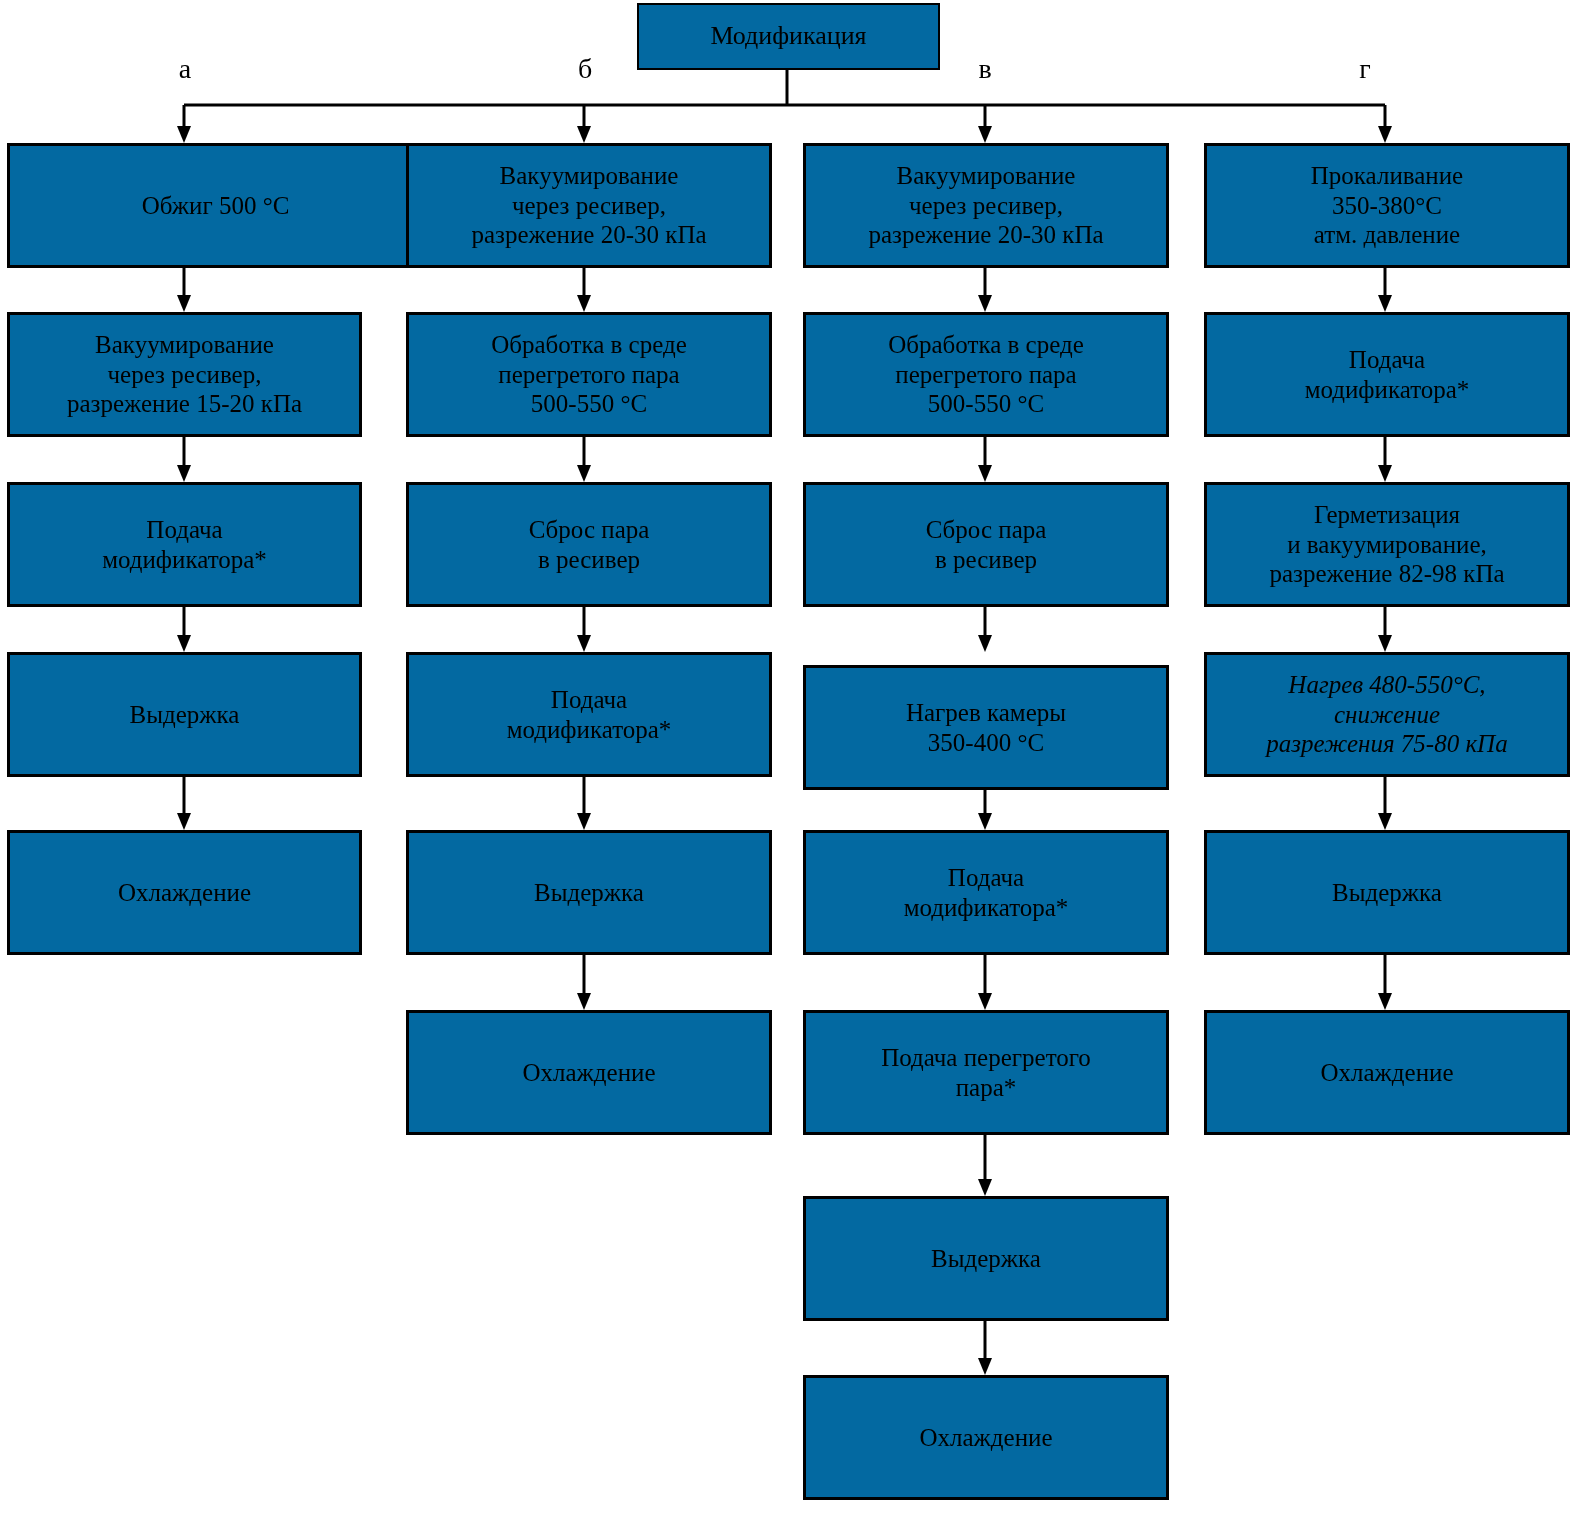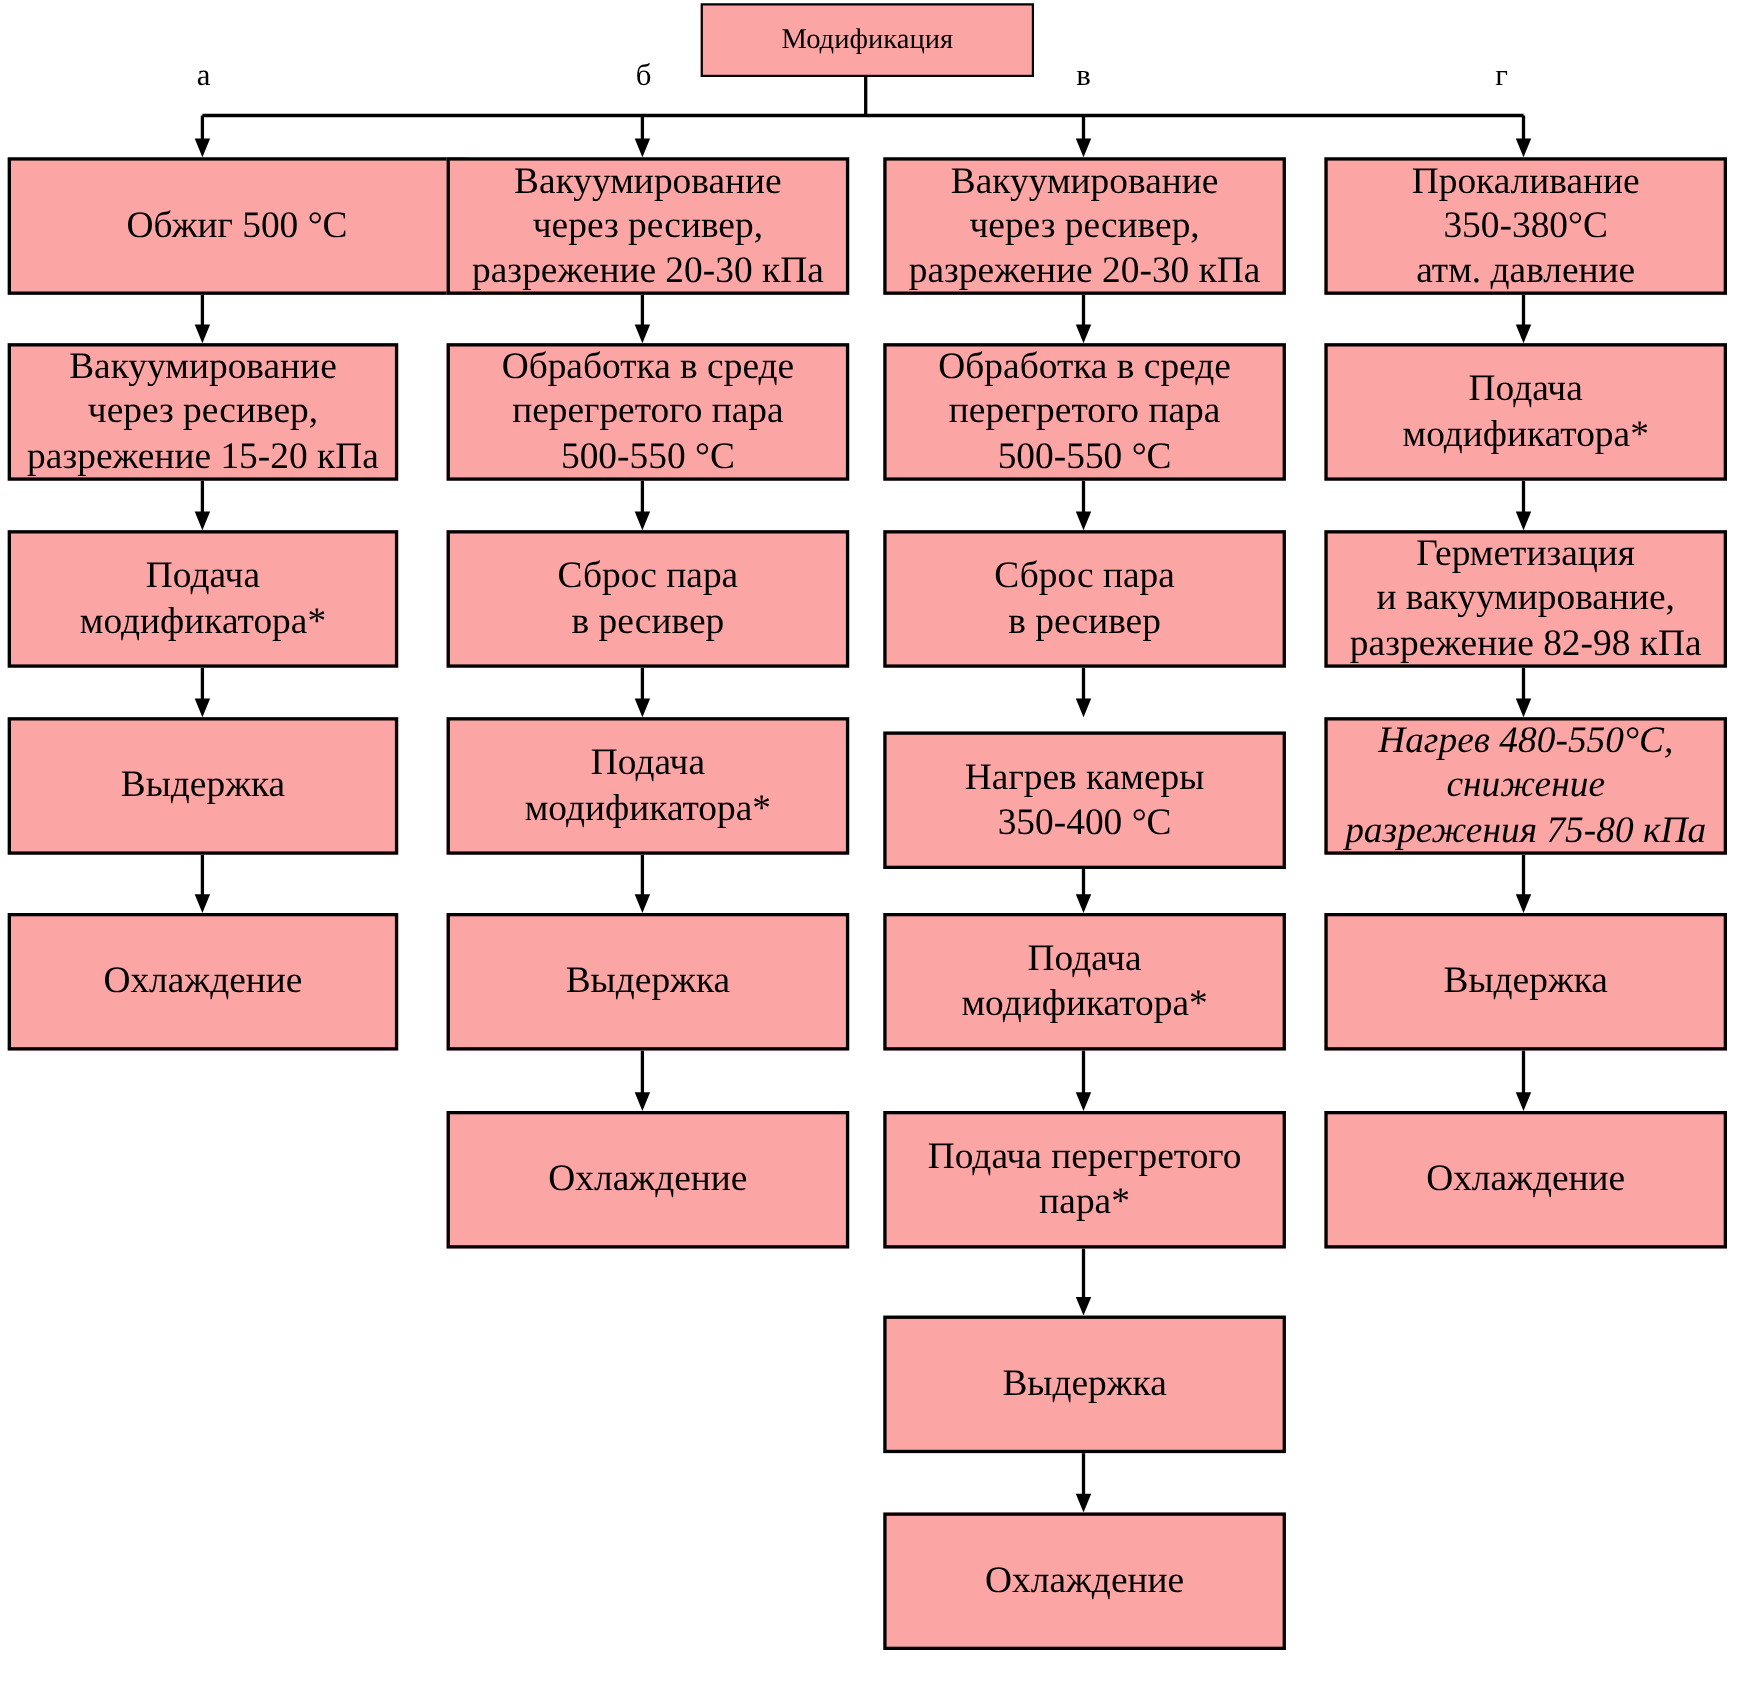--- a/index.html
+++ b/index.html
@@ -1,20 +1,20 @@
 <!DOCTYPE html>
 <html><head>
 <meta charset="utf-8">
 <style>
   html,body{margin:0;padding:0;background:#ffffff;}
   body{width:1594px;height:1535px;font-family:"Liberation Serif","DejaVu Serif",serif;color:#000;}
   #canvas{position:relative;width:1594px;height:1535px;overflow:hidden;}
-  .box{position:absolute;box-sizing:border-box;border:3px solid #000;background:#fca5a5;
+  .box{position:absolute;box-sizing:border-box;border:3px solid #000;background:#0369a1;
        display:flex;align-items:center;justify-content:center;text-align:center;}
-  .box .txt{font-size:34px;line-height:1.18;padding:0 6px;white-space:pre-line;}
+  .box .txt{font-size:25px;line-height:1.18;padding:0 6px;white-space:pre-line;}
   .root{border-width:2px;}
   .root .txt{font-size:26px;}
   .collabel{position:absolute;font-size:28px;line-height:1;text-align:center;}
   svg.wires{position:absolute;left:0;top:0;width:1594px;height:1535px;pointer-events:none;}
   svg.wires line{stroke:#000;stroke-width:3;}
   svg.wires polygon{fill:#000;}
 </style>
 </head>
 <body>
 

